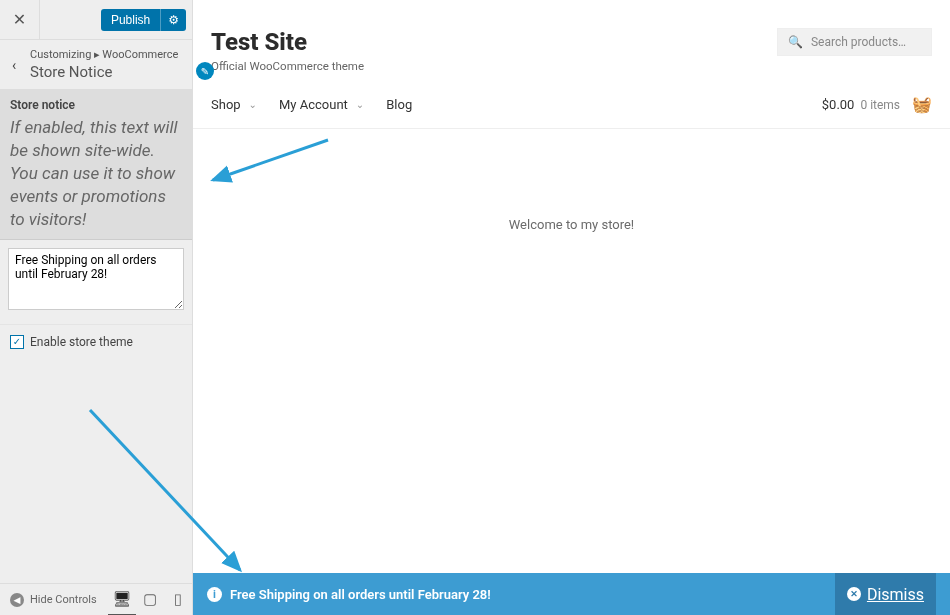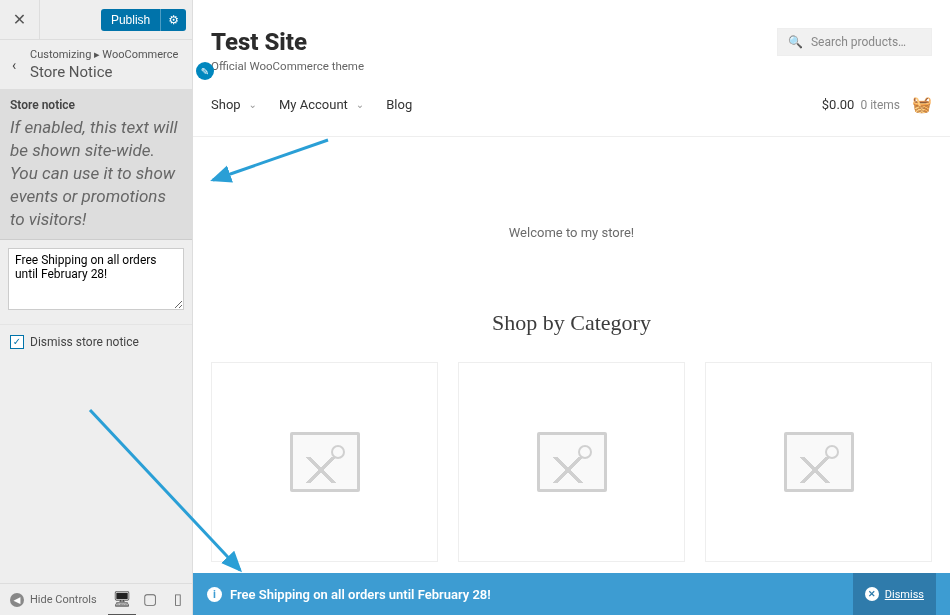--- a/index.html
+++ b/index.html
@@ -144,21 +144,21 @@
   left: 3px; top: 62px;
   width: 18px; height: 18px;
   border-radius: 50%;
   background: #0087be;
   color: #fff;
   display: flex; align-items: center; justify-content: center;
   font-size: 10px;
 }
 .menu-row {
   display: flex; align-items: center;
-  padding: 10px 18px 22px 18px;
+  padding: 10px 18px 14px 18px;
   border-bottom: 1px solid #eee;
   font-size: 13px;
 }
 .menu-item { display: flex; align-items: center; gap: 8px; margin-right: 22px; color: #333; cursor: pointer; }
 .chev-s { color: #999; font-size: 10px; }
 .cart-info { margin-left: auto; display: flex; align-items: center; gap: 6px; font-size: 13px; }
 .cart-price { font-weight: 400; }
 .cart-items { color: #888; font-size: 12px; }
 .cart-ico { margin-left: 6px; font-size: 16px; color: #333; }
 
@@ -211,21 +211,21 @@
   background: #2f7bab;
   align-self: stretch;
   display: flex; align-items: center;
   padding: 0 12px;
   gap: 6px;
 }
 .dismiss-x {
   width: 14px; height: 14px; border-radius: 50%; background: #fff; color: #2f7bab;
   font-size: 9px; display: flex; align-items: center; justify-content: center; font-weight: 700;
 }
-.dismiss-label { text-decoration: underline; font-size: 11px; }
+.dismiss-label { text-decoration: underline; font-size: 16px; }
 
 
 .arrow1 { position: absolute; left: 198px; top: 130px; pointer-events: none; }
 .arrow2 { position: absolute; left: 40px; top: 400px; pointer-events: none; }
 </style>
 </head>
 <body>
 
 <div class="app">
 
@@ -252,21 +252,21 @@
 
     <div class="section-head">
       <div class="section-head-title">Store notice</div>
       <div class="section-help">If enabled, this text will be shown site-wide. You can use it to show events or promotions to visitors!</div>
     </div>
 
     <textarea class="notice-textarea" style="">Free Shipping on all orders until February 28!</textarea>
 
     <div class="chk-row">
       <span class="chk">✓</span>
-      <span class="chk-label">Dismiss store notice</span>
+      <span class="chk-label">Enable store theme</span>
     </div>
 
     <div class="sb-footer">
       <div class="hide-ctrl">
         <span class="hide-ctrl-ico">◀</span>
         <span>Hide Controls</span>
       </div>
       <div class="devices">
         <div class="dev active">
             <span>🖥</span>
@@ -313,34 +313,20 @@
         <span class="cart-price">$0.00</span>
         <span class="cart-items">0 items</span>
         <span class="cart-ico">🧺</span>
       </div>
     </div>
 
     <div class="content">
       <div class="welcome">Welcome to my store!</div>
     </div>
 
-    <div class="shop-cat">
-      <div class="shop-cat-h">Shop by Category</div>
-      <div class="cat-grid">
-        <div class="cat-card">
-            <div class="placeholder"></div>
-          </div>
-        <div class="cat-card">
-            <div class="placeholder"></div>
-          </div>
-        <div class="cat-card">
-            <div class="placeholder"></div>
-          </div>
-      </div>
-    </div>
   </div>
 </div>
 
 <div class="store-notice-bar">
   <span class="sn-ico">i</span>
   <span class="sn-text">Free Shipping on all orders until February 28!</span>
   <div class="dismiss-box">
     <span class="dismiss-x">✕</span>
     <span class="dismiss-label">Dismiss</span>
   </div>

